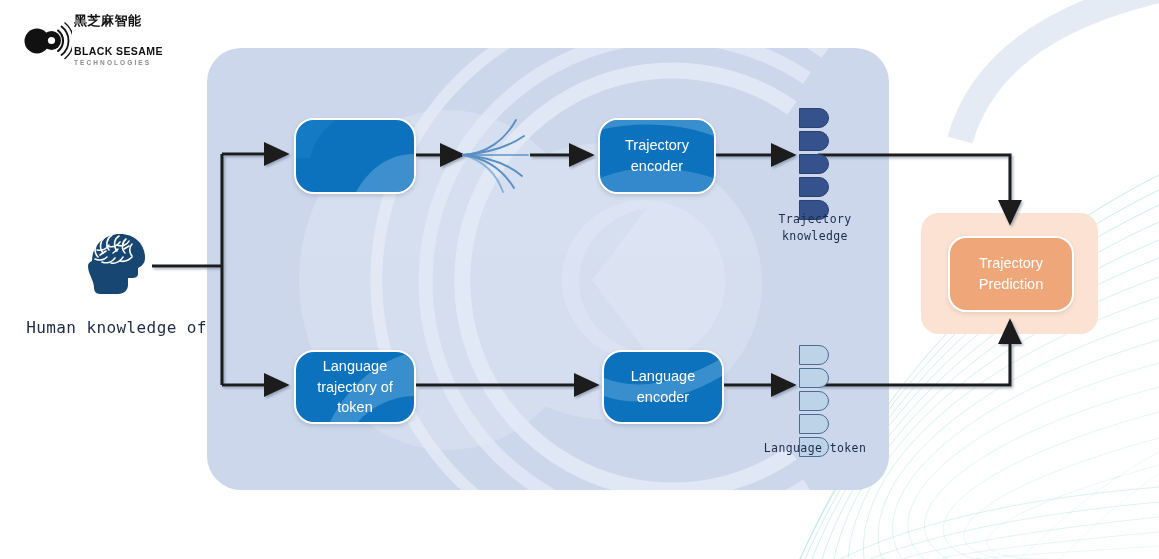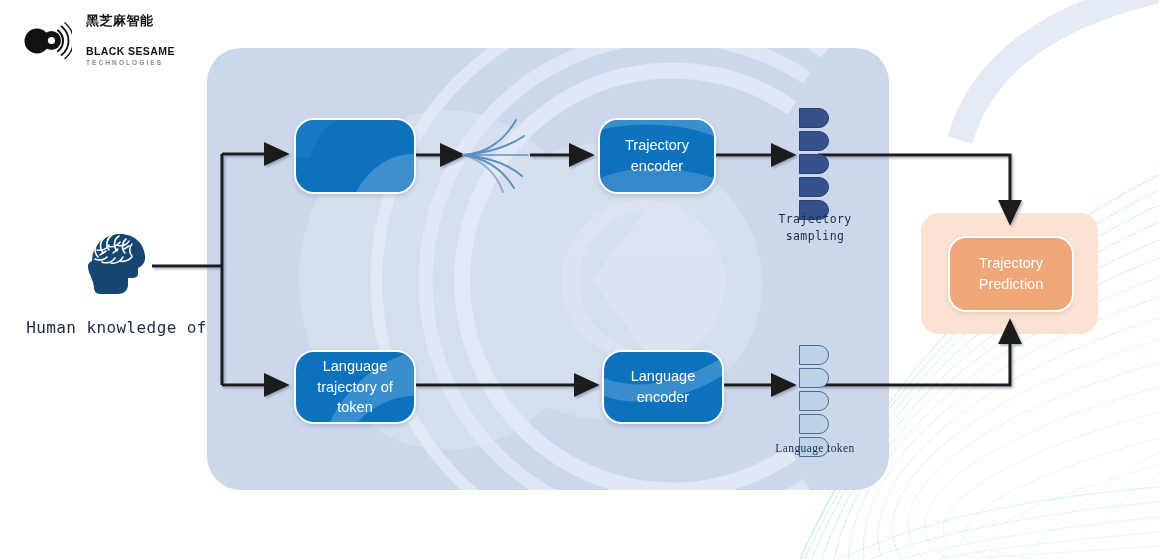--- a/index.html
+++ b/index.html
@@ -6,21 +6,21 @@
   body{
     width:1159px;height:559px;position:relative;overflow:hidden;
     font-family:"Liberation Sans", sans-serif;
   }
   #stage{position:absolute;left:0;top:0;width:1159px;height:559px;overflow:hidden;background:#fff;}
 
   
   .bg-deco{position:absolute;left:0;top:0;width:1159px;height:559px;pointer-events:none;}
 
   
-  .brand{position:absolute;left:20px;top:14px;display:flex;align-items:center;gap:14px;}
+  .brand{position:absolute;left:20px;top:14px;display:flex;align-items:center;gap:2px;}
   .brand-mark{width:52px;height:40px;flex:0 0 auto;}
   .brand-text{display:flex;flex-direction:column;justify-content:center;line-height:1;}
   .brand-cn{font-size:13px;font-weight:bold;color:#111;letter-spacing:.5px;}
   .brand-en{font-size:10.5px;font-weight:bold;color:#111;letter-spacing:.4px;margin-top:19px;}
   .brand-sub{font-size:6.5px;font-weight:bold;color:#8a8a8a;letter-spacing:2.1px;margin-top:3px;}
 
   
   .panel-blue{
     position:absolute;left:207px;top:48px;width:682px;height:442px;
     background:#ccd7ec;border-radius:34px;overflow:hidden;
@@ -63,21 +63,21 @@
   .tok{width:28px;height:18px;border-radius:0 12px 12px 0;}
   .tok.dark{background:#35528c;border:1px solid #2b4170;}
   .tok.light{background:#bcd3e8;border:1.4px solid #4a6b93;}
 
   
   .cap{
     position:absolute;font-family:"DejaVu Sans Mono","Liberation Mono",monospace;
     font-size:11.5px;color:#1d2b4a;text-align:center;line-height:1.5;letter-spacing:.4px;
   }
   #cap-traj{left:745px;top:211px;width:140px;}
-  #cap-lang{left:742px;top:440px;width:146px;font-family:Liberation Serif, serif;}
+  #cap-lang{left:742px;top:440px;width:146px;}
   #cap-human{left:14px;top:316px;width:205px;font-size:16px;line-height:1.55;}
 
   
   .brain{position:absolute;left:78px;top:228px;width:76px;height:72px;}
 
   
   .wires{position:absolute;left:0;top:0;width:1159px;height:559px;}
 </style>
 </head>
 <body>
@@ -294,20 +294,20 @@
   <div class="tokstack" id="tok-lang">
     <div class="tok light"></div>
     <div class="tok light"></div>
     <div class="tok light"></div>
     <div class="tok light"></div>
     <div class="tok light"></div>
   </div>
 
   <div class="cap" id="cap-traj">
     <div>Trajectory</div>
-    <div>sampling</div>
+    <div>knowledge</div>
   </div>
 
   <div class="cap" id="cap-lang">
     <div>Language token</div>
   </div>
 
 </div>
 
 </body></html>

